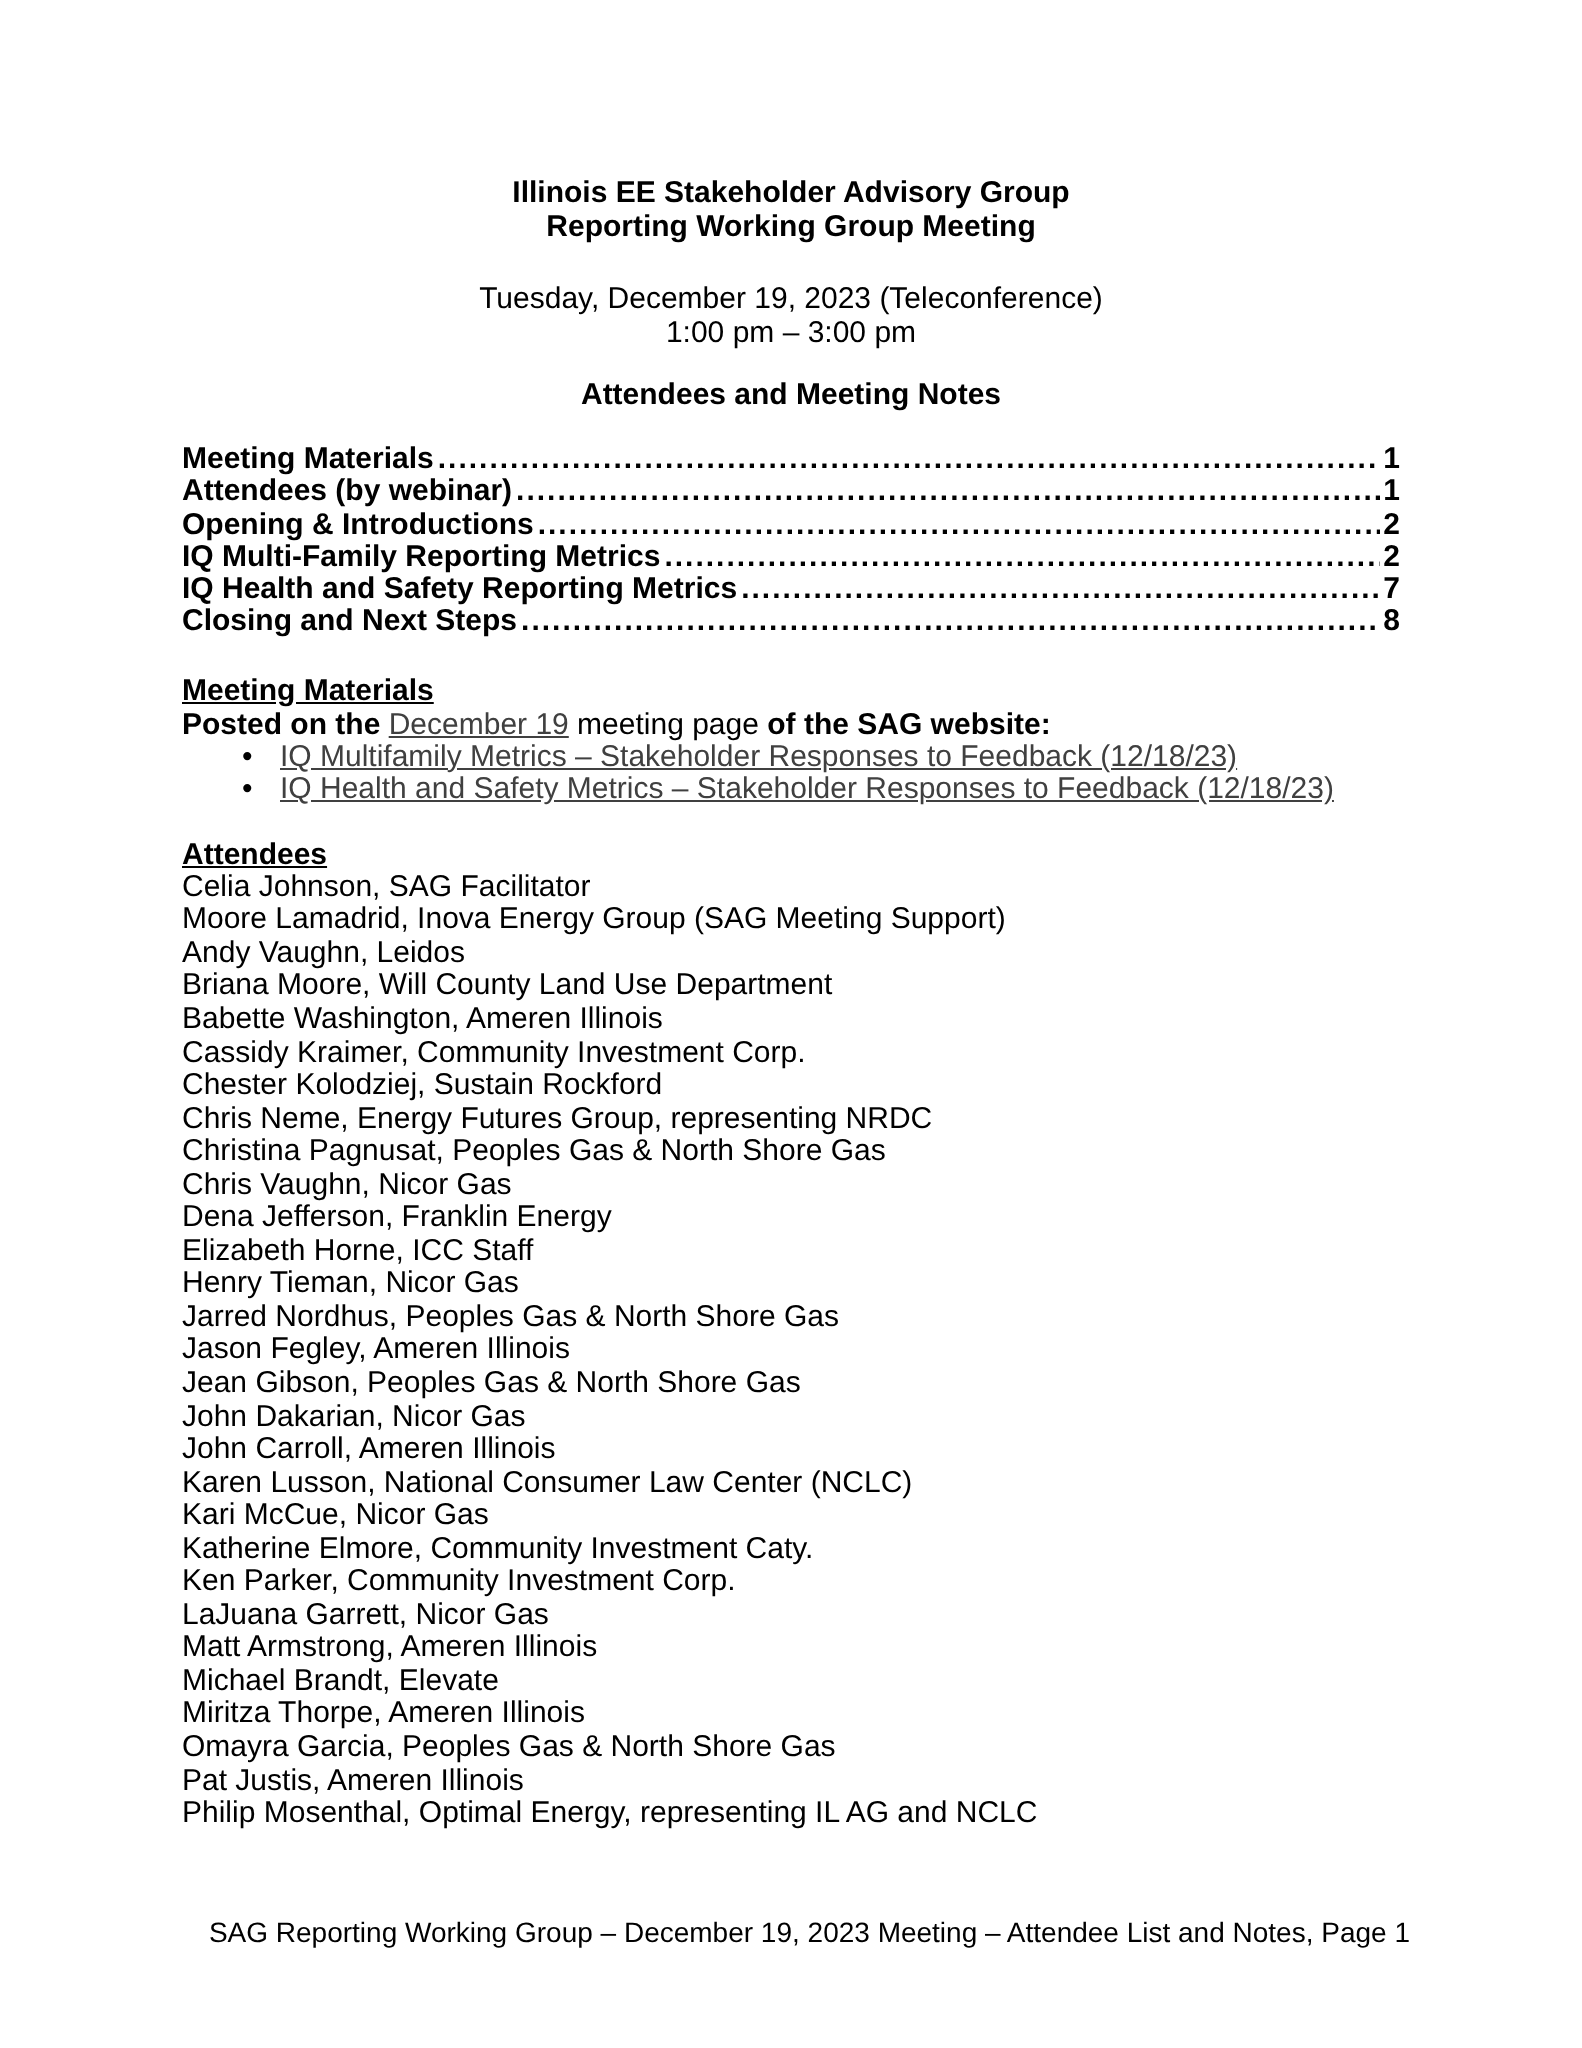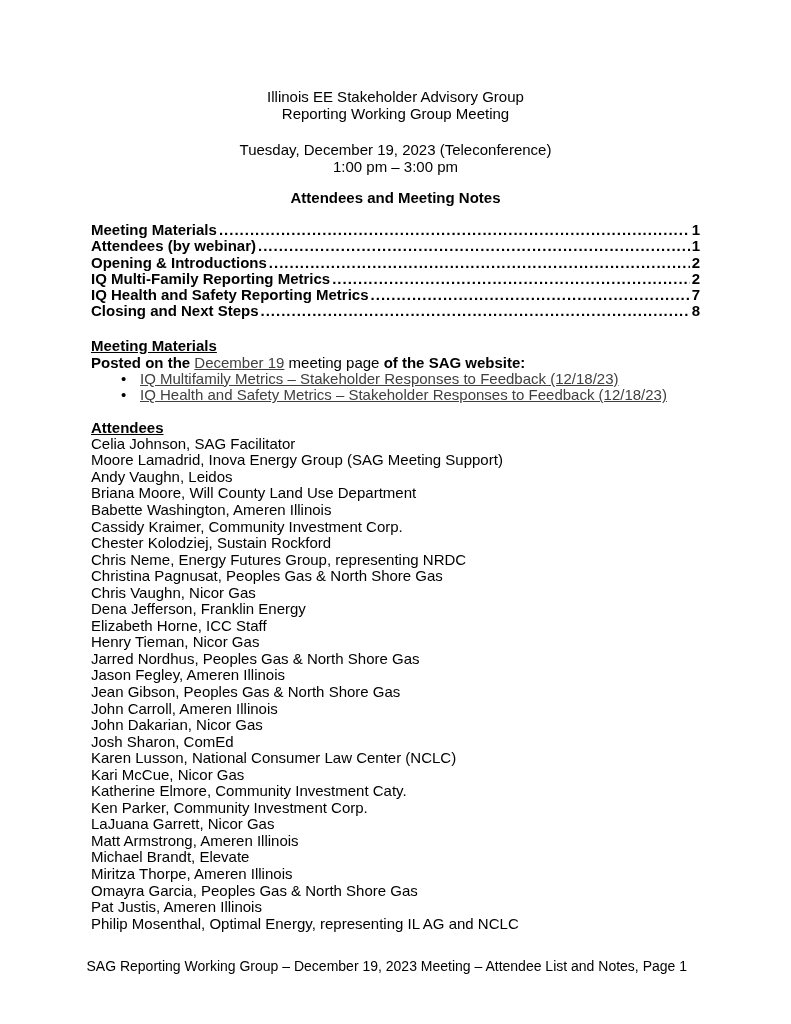--- a/index.html
+++ b/index.html
@@ -9,21 +9,21 @@
     position: relative;
     overflow: hidden;
     font-family: "Liberation Sans", sans-serif;
     color: #000000;
     font-size: 15px;
   }
   .page { padding: 88px 91px 0 91px; }
 
   .center { text-align: center; }
 
-  .doc-title { font-weight: normal; line-height: 17px; }
+  .doc-title { font-weight: bold; line-height: 17px; }
   .date-block { margin-top: 19px; line-height: 17px; }
   .date-line { font-weight: normal; }
   .subtitle { margin-top: 14px; font-weight: bold; line-height: 17px; }
 
   
   .toc { margin-top: 16px; }
   .toc-row {
     display: flex;
     align-items: baseline;
     font-weight: bold;
@@ -70,21 +70,21 @@
     left: 30px;
     top: 0;
     color: #000;
   }
 
   .attendees-section { margin-top: 15px; }
   .attendee-row { line-height: 16.55px; }
 
   .footer {
     position: absolute;
-    right: 104px;
+    right: 86px;
     bottom: 50px;
     font-size: 14px;
     line-height: 16px;
     white-space: nowrap;
   }
 </style>
 </head>
 <body>
 
 <div class="page">
@@ -157,23 +157,22 @@
         <div class="attendee-row">Chester Kolodziej, Sustain Rockford</div>
         <div class="attendee-row">Chris Neme, Energy Futures Group, representing NRDC</div>
         <div class="attendee-row">Christina Pagnusat, Peoples Gas &amp; North Shore Gas</div>
         <div class="attendee-row">Chris Vaughn, Nicor Gas</div>
         <div class="attendee-row">Dena Jefferson, Franklin Energy</div>
         <div class="attendee-row">Elizabeth Horne, ICC Staff</div>
         <div class="attendee-row">Henry Tieman, Nicor Gas</div>
         <div class="attendee-row">Jarred Nordhus, Peoples Gas &amp; North Shore Gas</div>
         <div class="attendee-row">Jason Fegley, Ameren Illinois</div>
         <div class="attendee-row">Jean Gibson, Peoples Gas &amp; North Shore Gas</div>
+        <div class="attendee-row">John Dakarian, Nicor Gas</div>
         <div class="attendee-row">John Carroll, Ameren Illinois</div>
-        <div class="attendee-row">John Dakarian, Nicor Gas</div>
-        <div class="attendee-row">Josh Sharon, ComEd</div>
         <div class="attendee-row">Karen Lusson, National Consumer Law Center (NCLC)</div>
         <div class="attendee-row">Kari McCue, Nicor Gas</div>
         <div class="attendee-row">Katherine Elmore, Community Investment Caty.</div>
         <div class="attendee-row">Ken Parker, Community Investment Corp.</div>
         <div class="attendee-row">LaJuana Garrett, Nicor Gas</div>
         <div class="attendee-row">Matt Armstrong, Ameren Illinois</div>
         <div class="attendee-row">Michael Brandt, Elevate</div>
         <div class="attendee-row">Miritza Thorpe, Ameren Illinois</div>
         <div class="attendee-row">Omayra Garcia, Peoples Gas &amp; North Shore Gas</div>
         <div class="attendee-row">Pat Justis, Ameren Illinois</div>

